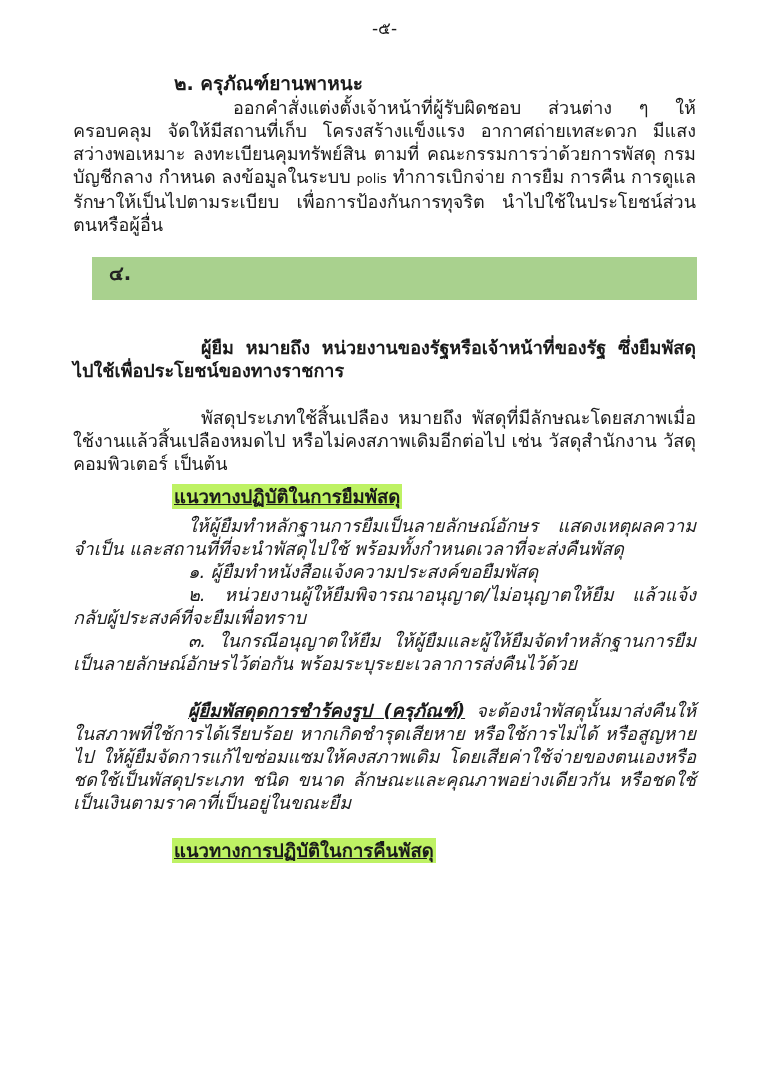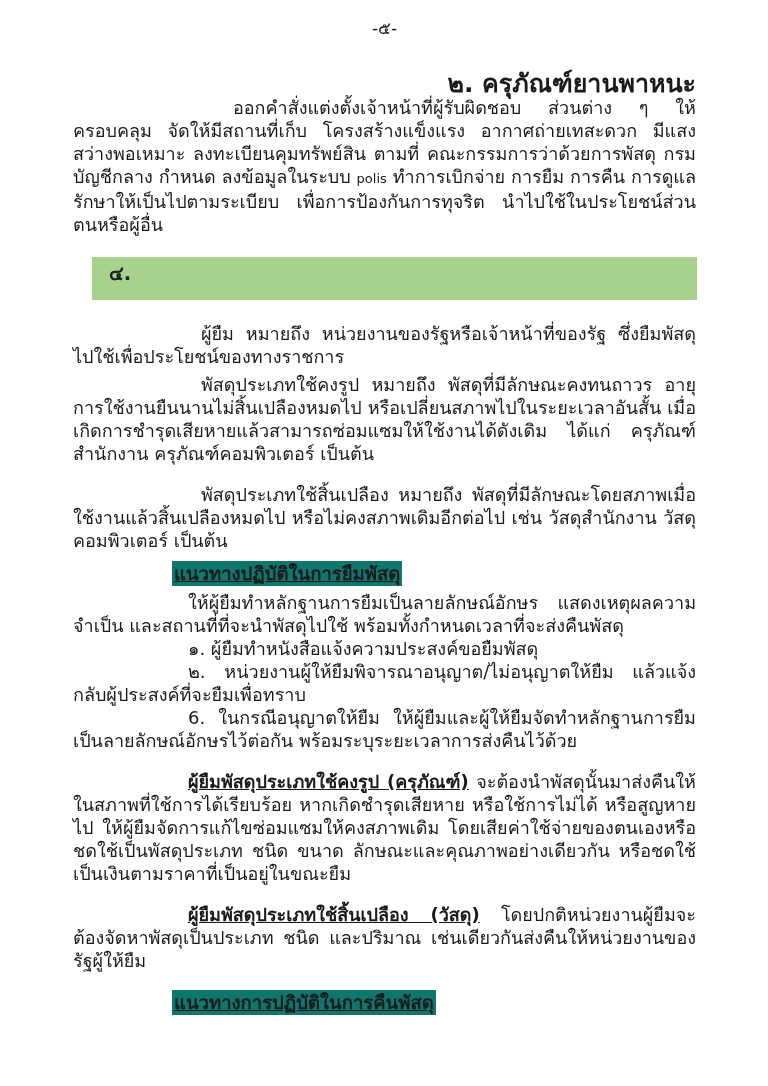--- a/index.html
+++ b/index.html
@@ -16,32 +16,31 @@
   .content { padding: 14px 72px 0 73px; }
 
   .page-number {
     text-align: center;
     font-size: 17px;
     margin-bottom: 30px;
   }
 
   .section-heading {
     font-weight: bold;
-    font-size: 25px;
+    font-size: 19px;
     line-height: 25px;
     margin-left: 101px;
-    text-align: right;
   }
 
   p.body-par {
     font-size: 18px;
     line-height: 23px;
     text-align: justify;
   }
-  .ind      { text-indent: 115px; }
+  .ind      { text-indent: 115px; font-style: italic; }
   .ind-deep { text-indent: 160px; }
   .ind-def  { text-indent: 128px; }
 
   .banner {
     background: #a9d18e;
     margin: 21px 0 0 19px;
     width: 605px;
     height: 43px;
     padding: 4px 0 0 17px;
     display: flex;
@@ -49,72 +48,70 @@
     font-weight: bold;
     font-size: 19.5px;
     line-height: 26px;
     color: #222222;
   }
   .banner .num { margin-right: 14px; }
 
   .hl-heading-row { margin-top: 9px; }
   .hl-heading {
     display: inline-block;
-    background: #0f766e;
+    background: #bef264;
     font-weight: bold;
     text-decoration: underline;
     font-size: 18.5px;
     line-height: 25px;
     margin-left: 99px;
     padding: 0 2px;
   }
 
   .lead {
     font-weight: bold;
     text-decoration: underline;
   }
 
   .sys-name { font-size: 13px; }
 
   .mt-sm { margin-top: 5px; }
-  .mt-md { margin-top: 18px; }
-  .mt-lg { margin-top: 22px; }
+  .mt-md { margin-top: 24px; }
+  .mt-lg { margin-top: 36px; font-weight: bold; }
 </style>
 </head>
 <body>
 
 <div class="page">
   <div class="content">
 
     <div class="page-number">-๕-</div>
 
     <div class="section-heading">๒. ครุภัณฑ์ยานพาหนะ</div>
 
     <p class="body-par ind-deep"><span>ออกคำสั่งแต่งตั้งเจ้าหน้าที่ผู้รับผิดชอบ ส่วนต่าง ๆ ให้ครอบคลุม จัดให้มีสถานที่เก็บ โครงสร้างแข็งแรง อากาศถ่ายเทสะดวก มีแสงสว่างพอเหมาะ ลงทะเบียนคุมทรัพย์สิน ตามที่ คณะกรรมการว่าด้วยการพัสดุ กรมบัญชีกลาง กำหนด ลงข้อมูลในระบบ </span><span class="sys-name">polis</span><span> ทำการเบิกจ่าย การยืม การคืน การดูแลรักษาให้เป็นไปตามระเบียบ เพื่อการป้องกันการทุจริต นำไปใช้ในประโยชน์ส่วนตนหรือผู้อื่น</span></p>
 
     <div class="banner">
       <span class="num">๔.</span>
     </div>
 
     <p class="body-par ind-def mt-lg">ผู้ยืม หมายถึง หน่วยงานของรัฐหรือเจ้าหน้าที่ของรัฐ ซึ่งยืมพัสดุไปใช้เพื่อประโยชน์ของทางราชการ</p>
-    <p class="body-par ind-def mt-sm">พัสดุประเภทใช้คงรูป หมายถึง พัสดุที่มีลักษณะคงทนถาวร อายุการใช้งานยืนนานไม่สิ้นเปลืองหมดไป หรือเปลี่ยนสภาพไปในระยะเวลาอันสั้น เมื่อเกิดการชำรุดเสียหายแล้วสามารถซ่อมแซมให้ใช้งานได้ดังเดิม ได้แก่ ครุภัณฑ์สำนักงาน ครุภัณฑ์คอมพิวเตอร์ เป็นต้น</p>
     <p class="body-par ind-def mt-md">พัสดุประเภทใช้สิ้นเปลือง หมายถึง พัสดุที่มีลักษณะโดยสภาพเมื่อใช้งานแล้วสิ้นเปลืองหมดไป หรือไม่คงสภาพเดิมอีกต่อไป เช่น วัสดุสำนักงาน วัสดุคอมพิวเตอร์ เป็นต้น</p>
 
     <div class="hl-heading-row">
       <span class="hl-heading">แนวทางปฏิบัติในการยืมพัสดุ</span>
     </div>
 
     <p class="body-par ind mt-sm">ให้ผู้ยืมทำหลักฐานการยืมเป็นลายลักษณ์อักษร แสดงเหตุผลความจำเป็น และสถานที่ที่จะนำพัสดุไปใช้ พร้อมทั้งกำหนดเวลาที่จะส่งคืนพัสดุ</p>
 
     <p class="body-par ind">๑. ผู้ยืมทำหนังสือแจ้งความประสงค์ขอยืมพัสดุ</p>
     <p class="body-par ind">๒. หน่วยงานผู้ให้ยืมพิจารณาอนุญาต/ไม่อนุญาตให้ยืม แล้วแจ้งกลับผู้ประสงค์ที่จะยืมเพื่อทราบ</p>
-    <p class="body-par ind">6. ในกรณีอนุญาตให้ยืม ให้ผู้ยืมและผู้ให้ยืมจัดทำหลักฐานการยืมเป็นลายลักษณ์อักษรไว้ต่อกัน พร้อมระบุระยะเวลาการส่งคืนไว้ด้วย</p>
+    <p class="body-par ind">๓. ในกรณีอนุญาตให้ยืม ให้ผู้ยืมและผู้ให้ยืมจัดทำหลักฐานการยืมเป็นลายลักษณ์อักษรไว้ต่อกัน พร้อมระบุระยะเวลาการส่งคืนไว้ด้วย</p>
 
-    <p class="body-par ind mt-md"><span class="lead">ผู้ยืมพัสดุประเภทใช้คงรูป (ครุภัณฑ์)</span><span> จะต้องนำพัสดุนั้นมาส่งคืนให้ในสภาพที่ใช้การได้เรียบร้อย หากเกิดชำรุดเสียหาย หรือใช้การไม่ได้ หรือสูญหายไป ให้ผู้ยืมจัดการแก้ไขซ่อมแซมให้คงสภาพเดิม โดยเสียค่าใช้จ่ายของตนเองหรือชดใช้เป็นพัสดุประเภท ชนิด ขนาด ลักษณะและคุณภาพอย่างเดียวกัน หรือชดใช้เป็นเงินตามราคาที่เป็นอยู่ในขณะยืม</span></p>
+    <p class="body-par ind mt-md"><span class="lead">ผู้ยืมพัสดุดการชำร้คงรูป (ครุภัณฑ์)</span><span> จะต้องนำพัสดุนั้นมาส่งคืนให้ในสภาพที่ใช้การได้เรียบร้อย หากเกิดชำรุดเสียหาย หรือใช้การไม่ได้ หรือสูญหายไป ให้ผู้ยืมจัดการแก้ไขซ่อมแซมให้คงสภาพเดิม โดยเสียค่าใช้จ่ายของตนเองหรือชดใช้เป็นพัสดุประเภท ชนิด ขนาด ลักษณะและคุณภาพอย่างเดียวกัน หรือชดใช้เป็นเงินตามราคาที่เป็นอยู่ในขณะยืม</span></p>
 
-    <p class="body-par ind mt-md"><span class="lead">ผู้ยืมพัสดุประเภทใช้สิ้นเปลือง (วัสดุ)</span><span> โดยปกติหน่วยงานผู้ยืมจะต้องจัดหาพัสดุเป็นประเภท ชนิด และปริมาณ เช่นเดียวกันส่งคืนให้หน่วยงานของรัฐผู้ให้ยืม</span></p>
 
     <div class="hl-heading-row mt-md">
       <span class="hl-heading">แนวทางการปฏิบัติในการคืนพัสดุ</span>
     </div>
 
   </div>
 </div>
 
 </body></html>

